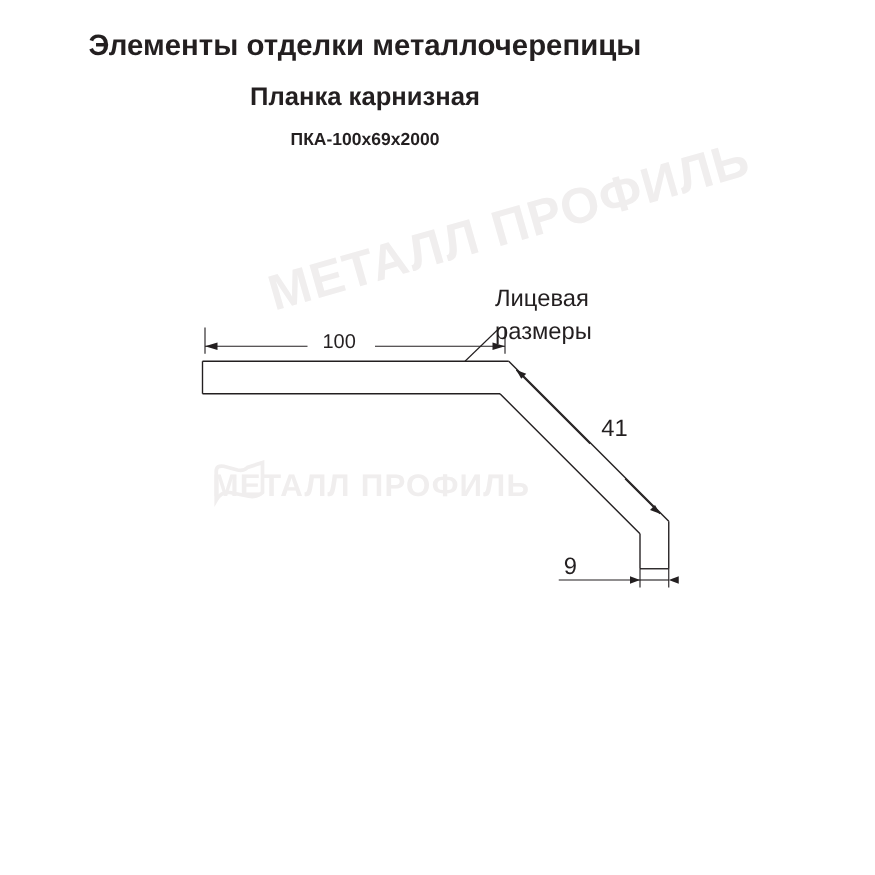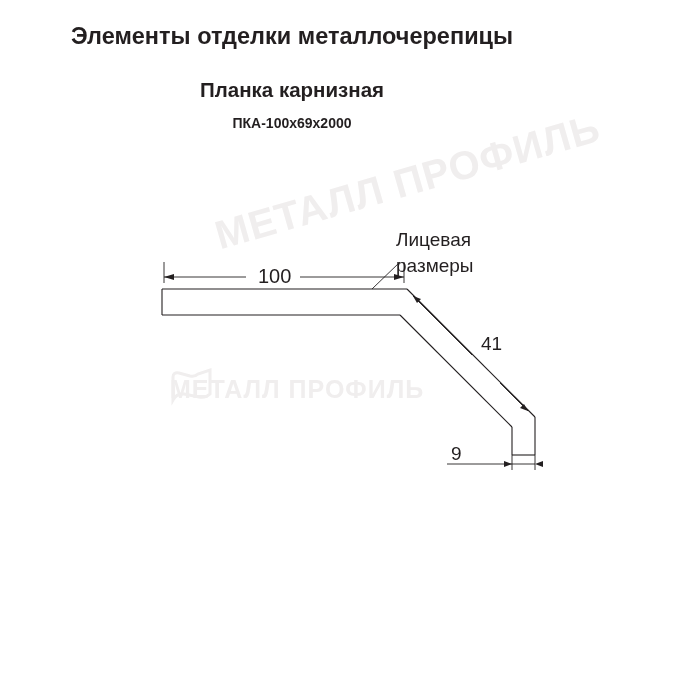--- a/index.html
+++ b/index.html
@@ -30,21 +30,21 @@
     text-align: center;
   }
   .main-title {
     font-size: 23.5px;
     font-weight: bold;
     letter-spacing: 0px;
     color: #231f20;
     line-height: 1.2;
   }
   .sub-title {
-    margin-top: 28px;
+    margin-top: 16px;
     font-size: 20.5px;
     font-weight: bold;
     color: #231f20;
     line-height: 1.2;
   }
   .code-title {
     margin-top: 12px;
     font-size: 14px;
     font-weight: bold;
     color: #231f20;
@@ -97,21 +97,21 @@
     top: 0;
     width: 700px;
     height: 700px;
   }
   .lbl {
     position: absolute;
     font-size: 17px;
     color: #231f20;
     white-space: nowrap;
   }
-  .lbl-100 { left: 258px; top: 265px; font-size: 20px; }
+  .lbl-100 { left: 258px; top: 265px; font-size: 16px; }
   .lbl-69  { left: 481px; top: 333px; font-size: 19px; transform: rotate(0deg); }
   .lbl-10  { left: 451px; top: 443px; font-size: 19px; }
   .lbl-face {
     left: 396px; top: 227px;
     font-size: 19px;
     line-height: 1.35;
     text-align: left;
   }
 
   

